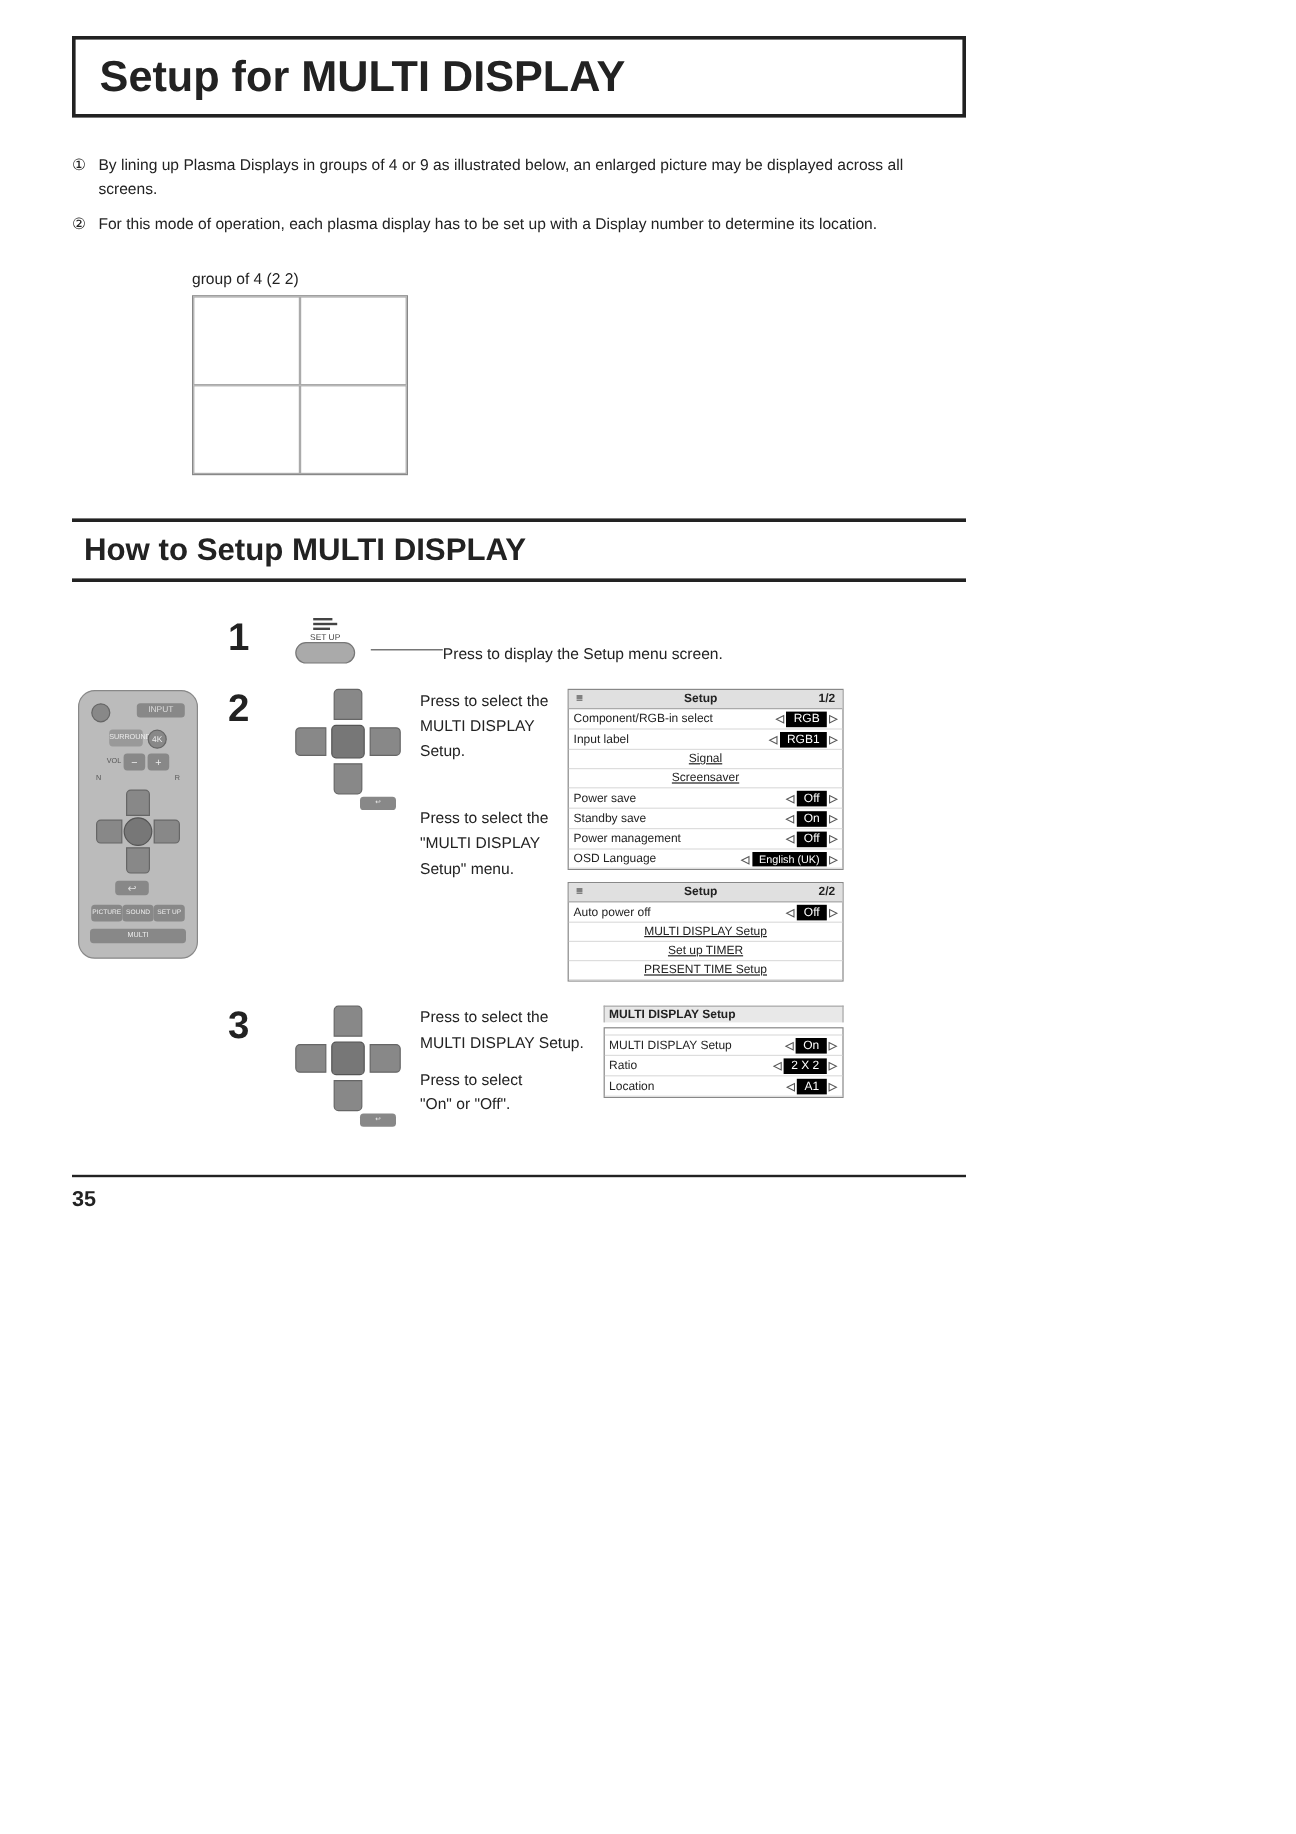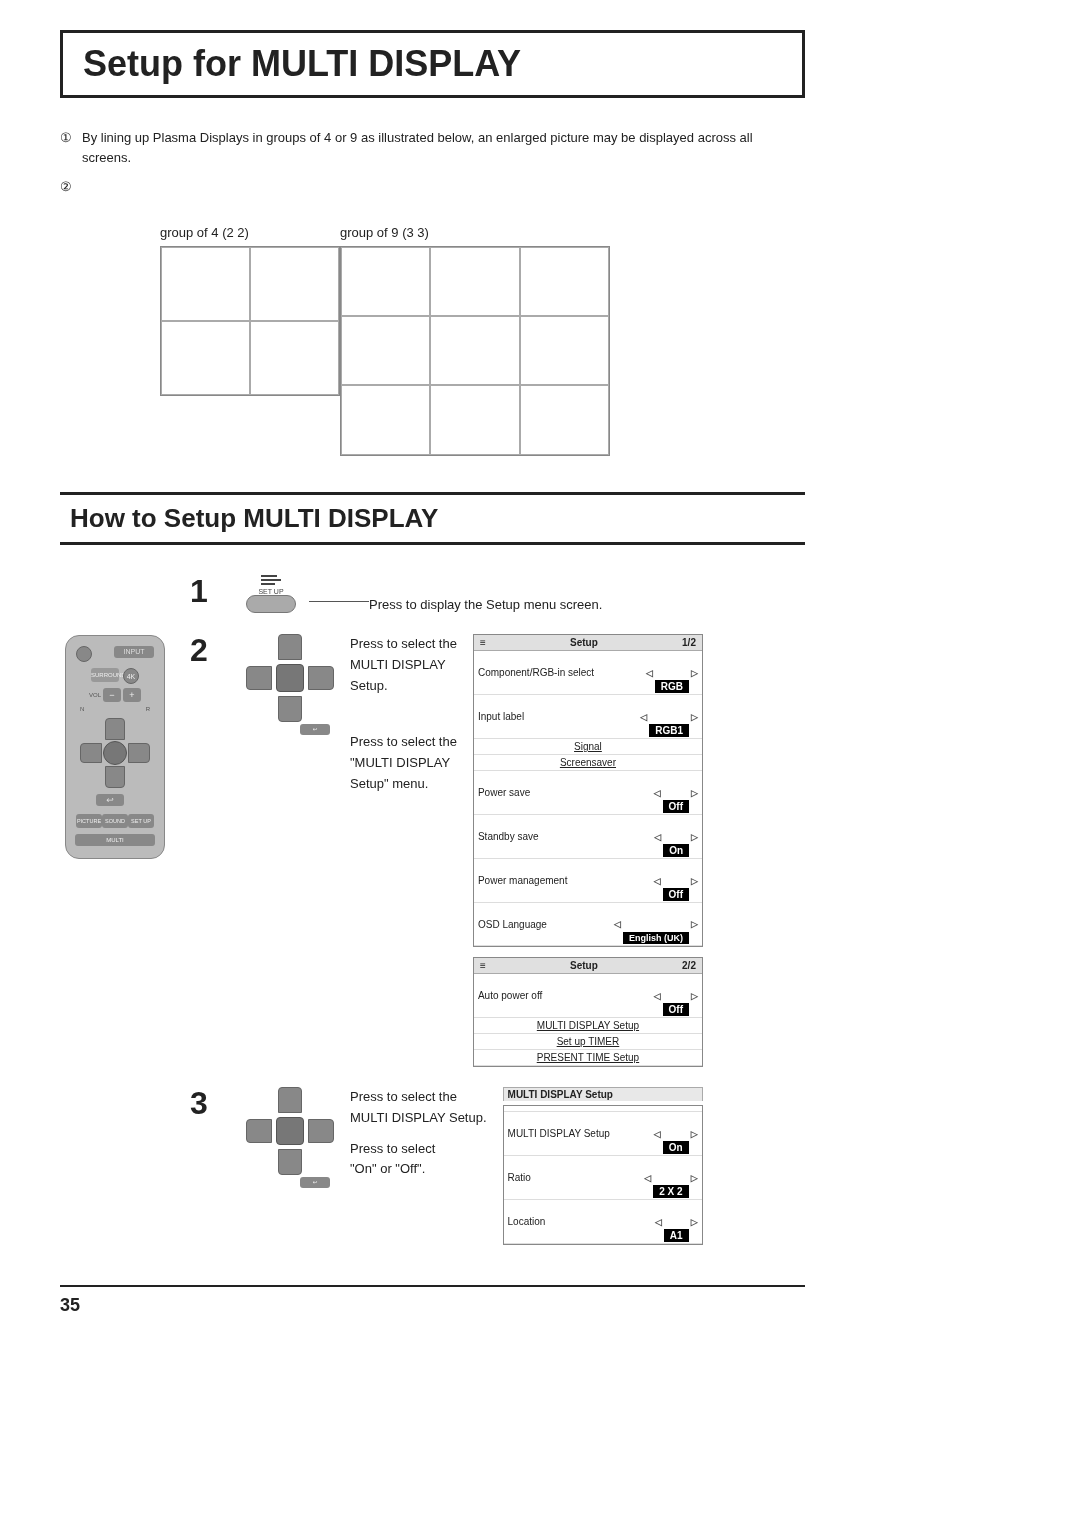--- a/index.html
+++ b/index.html
@@ -42,20 +42,21 @@
       line-height: 1.5;
     }
     .intro-num {
       font-size: 13px;
       min-width: 16px;
     }
 
     
     .diagrams-section {
       display: flex;
+      gap: 80px;
       margin-bottom: 36px;
       align-items: flex-start;
       padding-left: 100px;
     }
     .diagram-group {
       display: flex;
       flex-direction: column;
       align-items: flex-start;
     }
     .diagram-label {
@@ -386,22 +387,21 @@
     }
     .osd-arrow {
       font-size: 9px;
       color: #555;
     }
     .osd-val-box {
       background: #000;
       color: #fff;
       padding: 1px 6px;
       font-size: 10px;
-      font-weight: bold;
-      margin-top: 27px;
+      font-weight: normal;
     }
     .osd-signal-row {
       text-align: center;
       padding: 2px 4px;
       font-size: 10px;
       border-bottom: 1px solid #ddd;
       text-decoration: underline;
     }
 
     
@@ -459,47 +459,34 @@
 
   <div class="main-title">Setup for MULTI DISPLAY</div>
 
   <div class="intro-section">
     <div class="intro-item">
       <span class="intro-num">①</span>
       <span>By lining up Plasma Displays in groups of 4 or 9 as illustrated below, an enlarged picture may be displayed across all screens.</span>
     </div>
     <div class="intro-item">
       <span class="intro-num">②</span>
+      <span>For this mode of operation, each plasma display has to be set up with a Display number to determine its location.</span>
     </div>
   </div>
 
   <div class="diagrams-section">
     <div class="diagram-group">
       <div class="diagram-label">group of 4 (2  2)</div>
       <div class="grid-diagram two-by-two">
         <div class="grid-cell"></div>
         <div class="grid-cell"></div>
         <div class="grid-cell"></div>
         <div class="grid-cell"></div>
       </div>
     </div>
-    <div class="diagram-group">
-      <div class="diagram-label">group of 9 (3  3)</div>
-      <div class="grid-diagram three-by-three">
-        <div class="grid-cell"></div>
-        <div class="grid-cell"></div>
-        <div class="grid-cell"></div>
-        <div class="grid-cell"></div>
-        <div class="grid-cell"></div>
-        <div class="grid-cell"></div>
-        <div class="grid-cell"></div>
-        <div class="grid-cell"></div>
-        <div class="grid-cell"></div>
-      </div>
-    </div>
   </div>
 
   <div class="section-heading">How to Setup MULTI DISPLAY</div>
 
   <div class="steps-area">
 
     <div class="remote-column">
       <div class="remote">
         <div class="remote-top-row">
           <div class="remote-btn-sm"></div>

